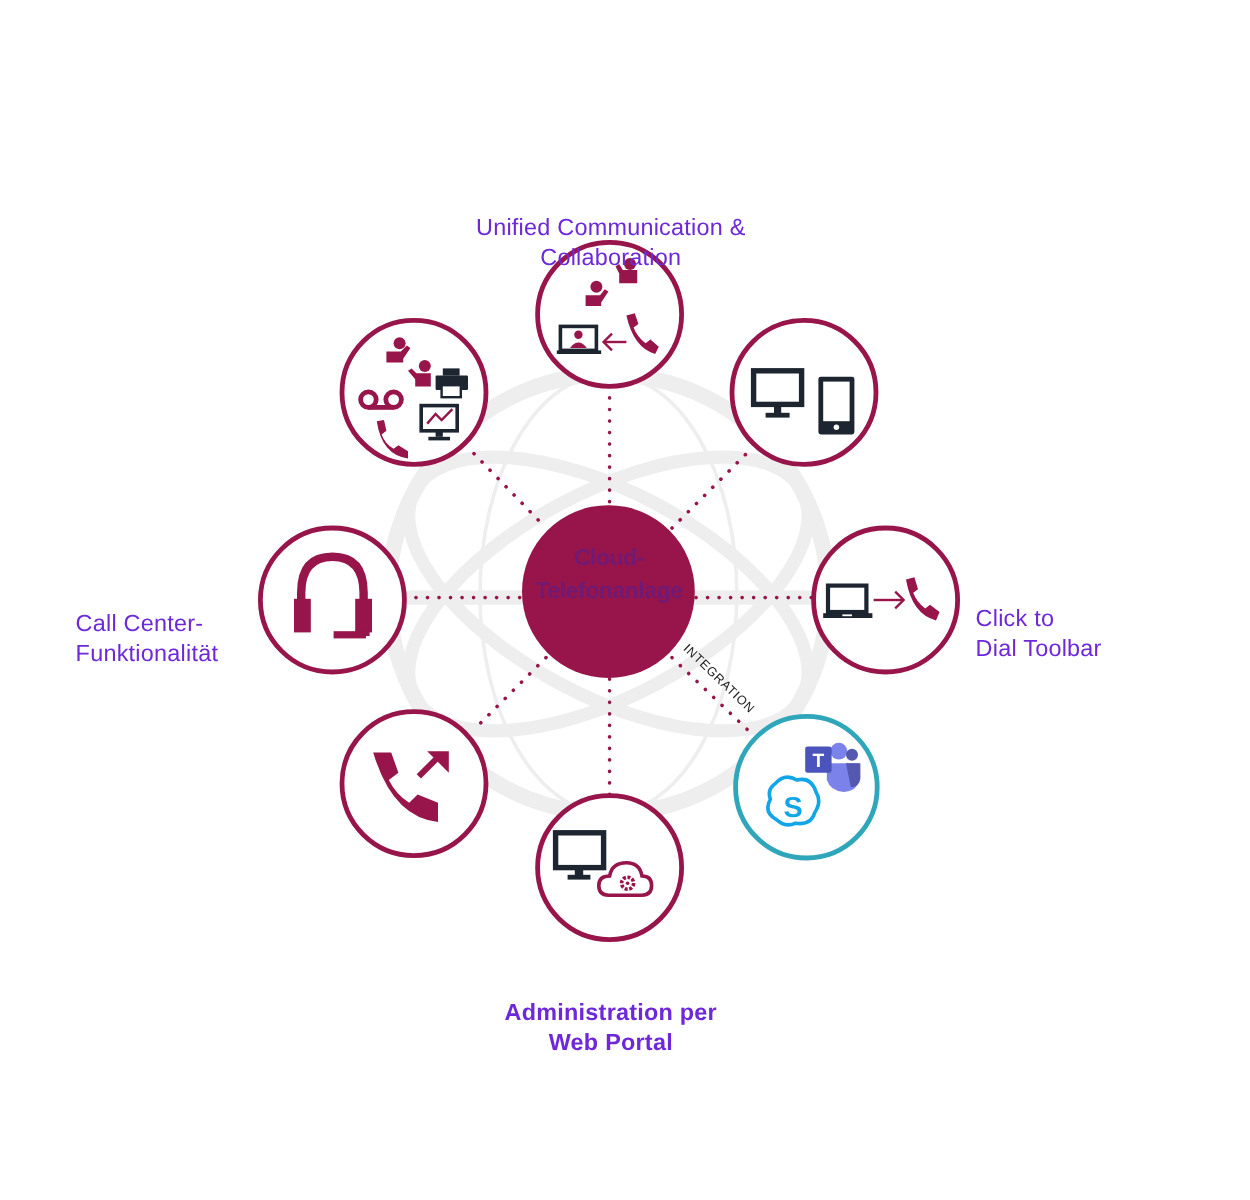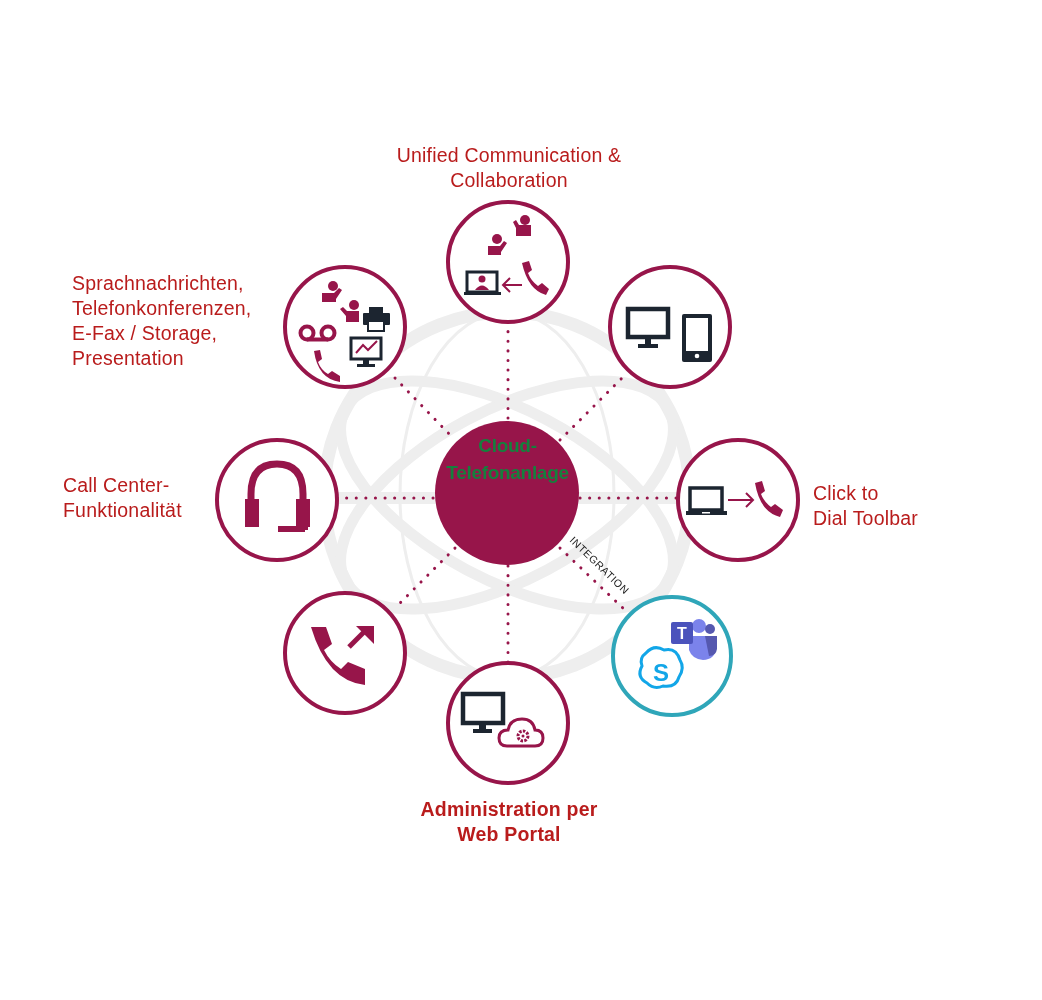--- a/index.html
+++ b/index.html
@@ -1,23 +1,23 @@
 <!DOCTYPE html>
 <html><head>
 <meta charset="utf-8">
 <style>
   html, body { margin: 0; padding: 0; background: #ffffff; }
   body { width: 1042px; height: 1000px; position: relative; overflow: hidden;
          font-family: "Liberation Sans", sans-serif; color: #1a1a1a; }
   #stage { position: absolute; left: 0; top: 0; width: 1042px; height: 1000px; }
-  .label { position: absolute; font-size: 19.5px; line-height: 25px; color: #b91c1c;
-           white-space: pre-line; letter-spacing: 0.2px; }
+  .label { position: absolute; font-size: 19.5px; line-height: 25px; color: #6d28d9;
+           white-space: pre-line; letter-spacing: 0.2px; margin-top: 35px; }
   .label.center { text-align: center; }
-  .hub-text { position: absolute; left: 435px; top: 432px; width: 145px; text-align: center;
-              color: #15803d; font-weight: bold; font-size: 19px; line-height: 27px;
+  .hub-text { position: absolute; left: 435px; top: 452px; width: 145px; text-align: center;
+              color: #701a75; font-weight: bold; font-size: 19px; line-height: 27px;
               white-space: pre-line; letter-spacing: -0.3px; }
 </style>
 </head>
 <body>
 
 <div id="stage">
 <svg width="1042" height="1000" viewBox="0 0 1042 1000" xmlns="http://www.w3.org/2000/svg">
 
   <g fill="none" stroke="#eeeeee">
     <circle cx="507" cy="495" r="183" stroke-width="13"></circle>
@@ -173,23 +173,19 @@
     </g>
     <path fill="#97154a" d="M314 351 l6 -1 l2 9 l-4 3 q3 8 10 12 l4 -3 l8 5 v6 q-22 -3 -26 -31 z"></path>
   </g>
 </svg>
 
 <div class="hub-text">Cloud-
 Telefonanlage</div>
 
 <div class="label center" style="left:368px; top:143px; width:282px;">Unified Communication &amp;
 Collaboration</div>
-<div class="label" style="left:813px; top:481px;">Click to
+<div class="label" style="left:813px; top:469px;">Click to
 Dial Toolbar</div>
 <div class="label center" style="left:398px; top:797px; width:222px;font-weight:bold;">Administration per
 Web Portal</div>
 <div class="label" style="left:63px; top:473px;">Call Center-
 Funktionalität</div>
-<div class="label" style="left:72px; top:271px;">Sprachnachrichten,
-Telefonkonferenzen,
-E-Fax / Storage,
-Presentation</div>
 </div>
 
 </body></html>

